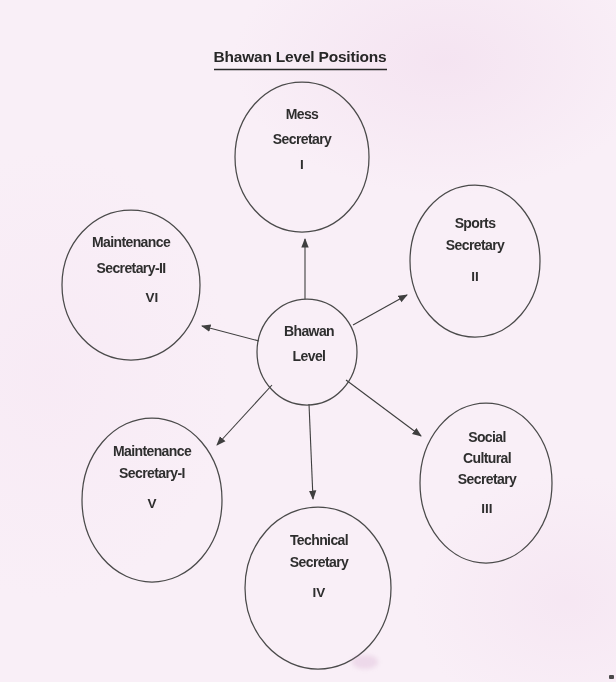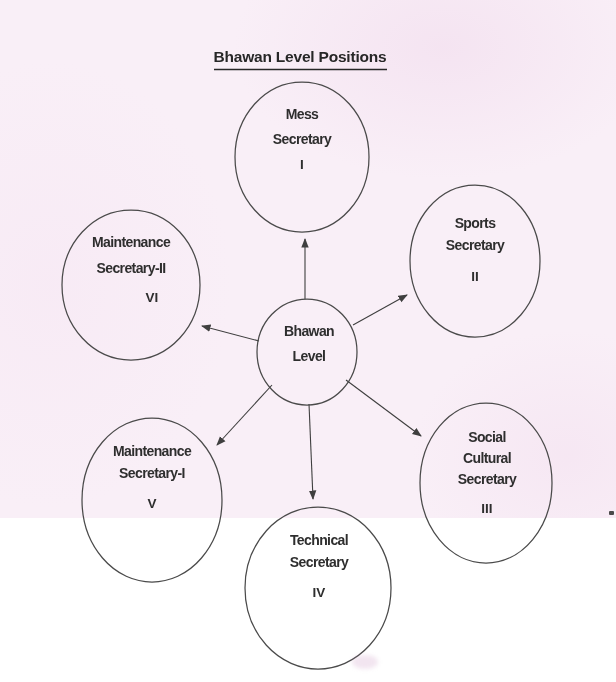--- a/index.html
+++ b/index.html
@@ -6,21 +6,21 @@
     margin: 0;
     padding: 0;
     width: 616px;
     height: 682px;
     overflow: hidden;
     font-family: "Liberation Sans", sans-serif;
   }
   .paper {
     position: relative;
     width: 616px;
-    height: 518px;
+    height: 682px;
     background:
       radial-gradient(ellipse 300px 190px at 72% 9%, rgba(239,214,234,0.45), rgba(239,214,234,0) 70%),
       radial-gradient(ellipse 260px 320px at 8% 55%, rgba(246,230,243,0.5), rgba(246,230,243,0) 70%),
       radial-gradient(ellipse 220px 180px at 92% 88%, rgba(240,216,235,0.35), rgba(240,216,235,0) 70%),
       #f9eff7;
   }
   svg { display: block; }
   .shape {
     fill: none;
     stroke: #4a4a4a;

